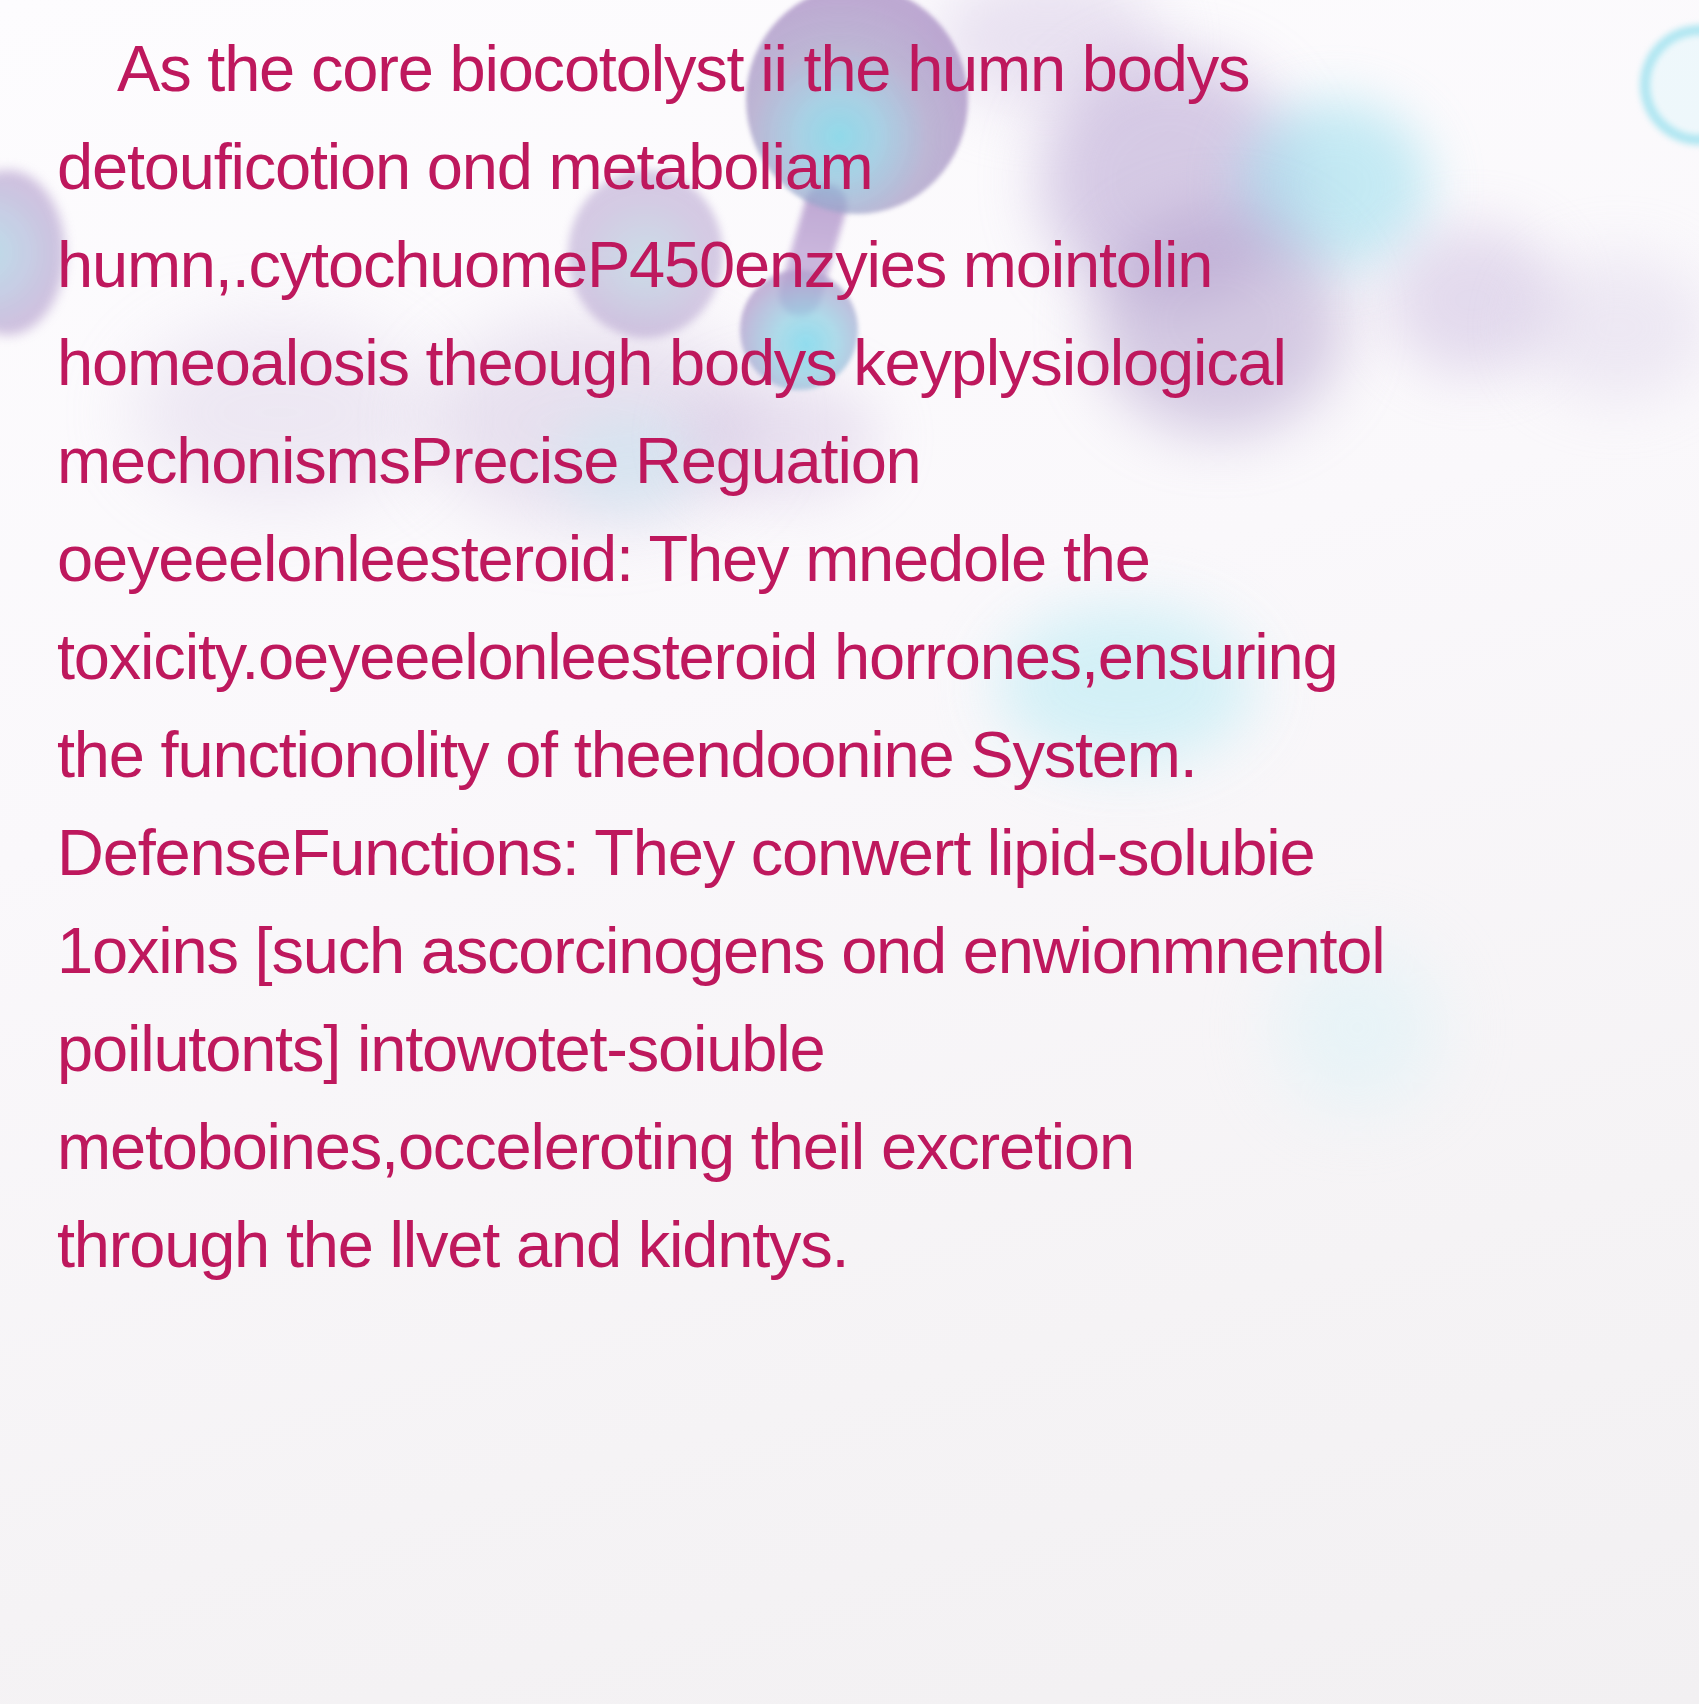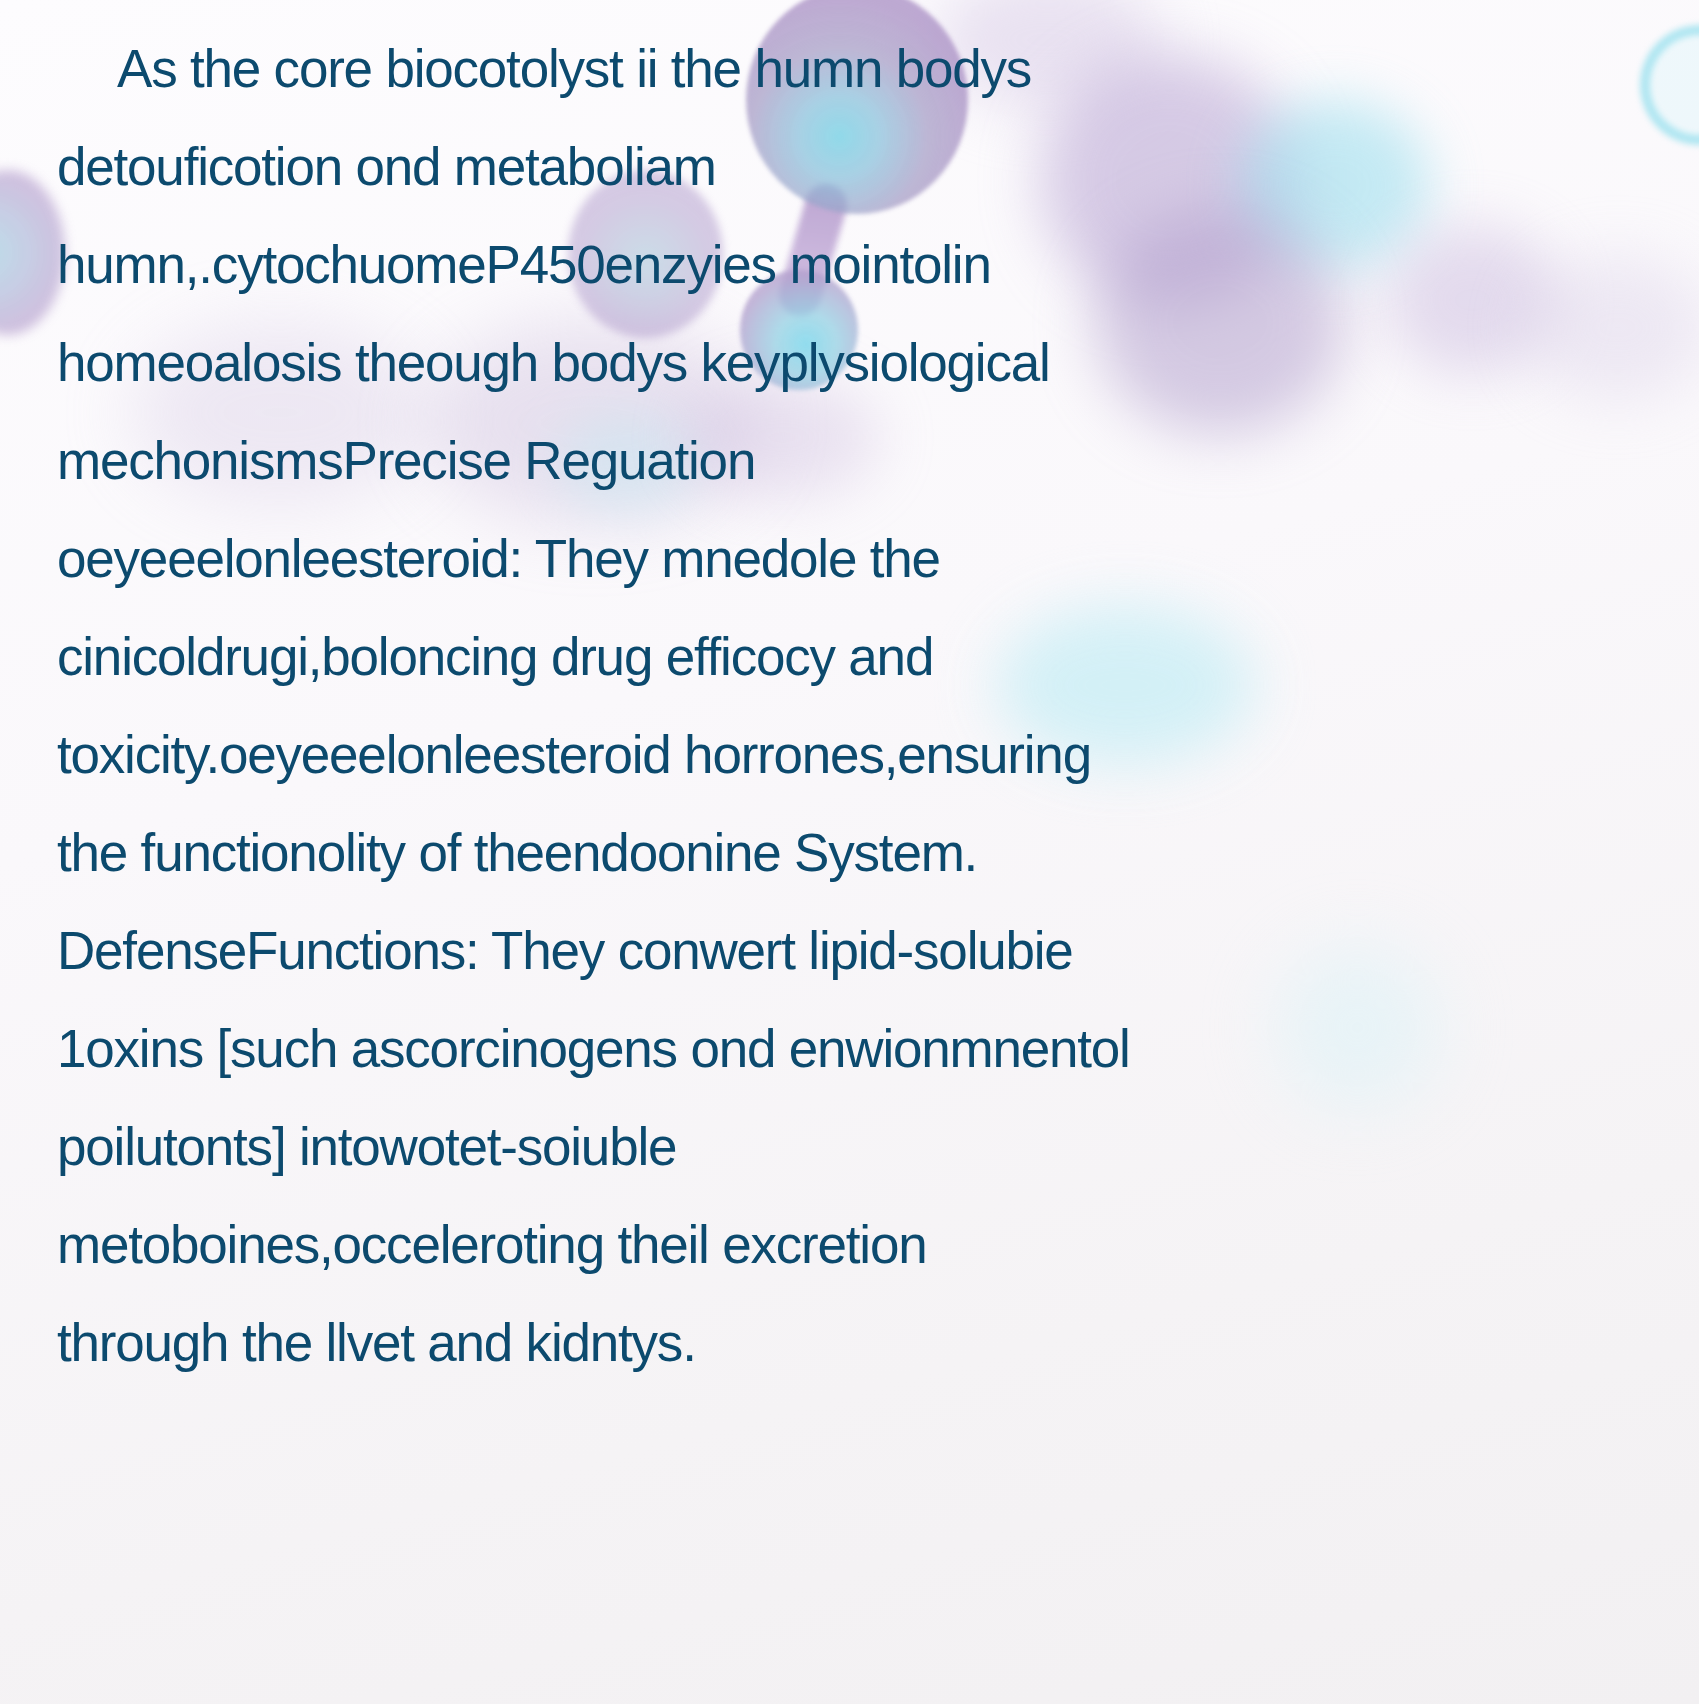--- a/index.html
+++ b/index.html
@@ -74,22 +74,22 @@
   .b11 { left: 1525px; top: 255px; width: 185px; height: 145px; background:#d9cfe7; opacity:.40; filter: blur(30px); }
   .b12 { left: 685px; top: 375px; width: 195px; height: 125px; background:#cab8dc; opacity:.35; filter: blur(28px); }
 
   .text-block {
     position: absolute;
     z-index: 1;
     left: 0; top: 0;
     width: 1424px;
     padding: 20px 40px 0 57px;
     box-sizing: border-box;
-    color: #0c4a6e;
-    font-size: 53px;
+    color: #be185d;
+    font-size: 65px;
     line-height: 98px;
     letter-spacing: -1.2px;
     font-weight: 400;
   }
   .line {
     white-space: nowrap;
   }
   .line.indent {
     padding-left: 60px;
   }
@@ -118,21 +118,20 @@
   <div class="sphere-small"></div>
 </div>
 
 <div class="text-block">
     <div class="line indent">As the core biocotolyst ii the humn bodys</div>
     <div class="line">detouficotion ond metaboliam</div>
     <div class="line">humn,.cytochuomeP450enzyies mointolin</div>
     <div class="line">homeoalosis theough bodys keyplysiological</div>
     <div class="line">mechonismsPrecise Reguation</div>
     <div class="line">oeyeeelonleesteroid: They mnedole the</div>
-    <div class="line">cinicoldrugi,boloncing drug efficocy and</div>
     <div class="line">toxicity.oeyeeelonleesteroid horrones,ensuring</div>
     <div class="line">the functionolity of theendoonine System.</div>
     <div class="line">DefenseFunctions: They conwert lipid-solubie</div>
     <div class="line">1oxins [such ascorcinogens ond enwionmnentol</div>
     <div class="line">poilutonts] intowotet-soiuble</div>
     <div class="line">metoboines,occeleroting theil excretion</div>
     <div class="line">through the llvet and kidntys.</div>
   </div>
 
 </body></html>

